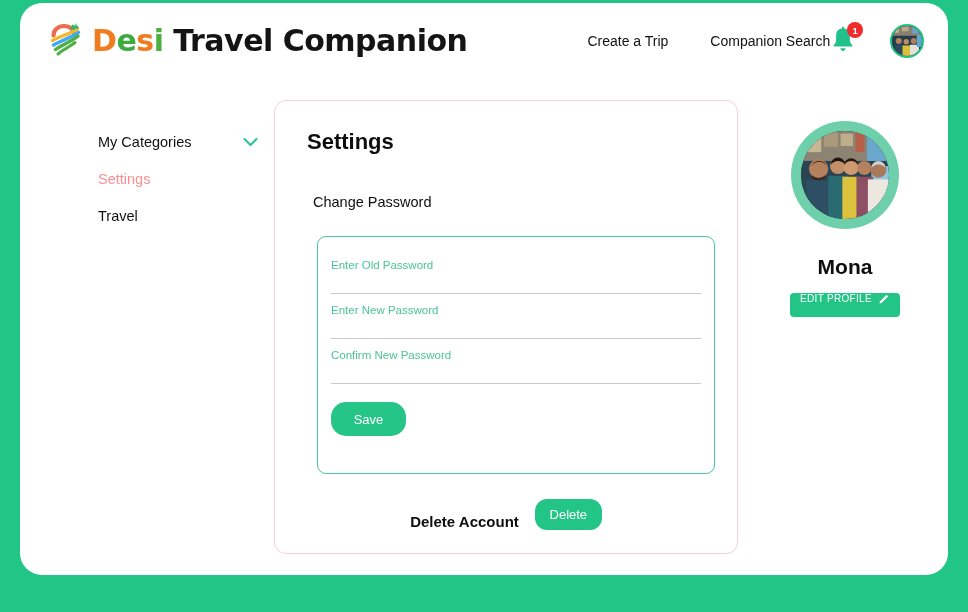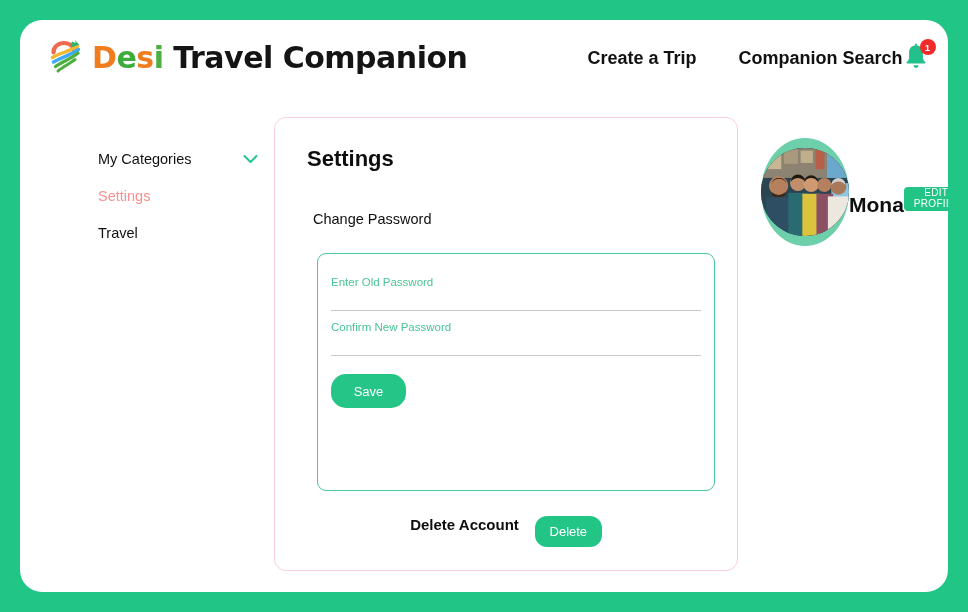--- a/index.html
+++ b/index.html
@@ -11,21 +11,21 @@
   }
 
   body {
     font-family: "Liberation Sans", sans-serif;
     background: #21c586;
   }
 
   .app-frame {
     position: absolute;
     left: 20px;
-    top: 20px;
+    top: 3px;
     width: 928px;
     height: 572px;
     background: #ffffff;
     border-radius: 22px;
     overflow: hidden;
   }
 
   
   .header {
     position: absolute;
@@ -66,22 +66,22 @@
   .brand-text .rest { color: #141414; }
 
   .nav {
     display: flex;
     align-items: center;
     gap: 42px;
     margin-left: 120px;
   }
 
   .nav-link {
-    font-size: 18px;
-    font-weight: 700;
+    font-size: 14px;
+    font-weight: 400;
     color: #111111;
     white-space: nowrap;
     cursor: pointer;
     text-align: right;
   }
 
   .header-right {
     display: flex;
     align-items: center;
     gap: 34px;
@@ -196,21 +196,21 @@
     align-items: center;
     justify-content: center;
   }
 
   .delete-row {
     position: absolute;
     left: 0;
     right: 0;
     top: 398px;
     display: flex;
-    align-items: flex-start;
+    align-items: flex-end;
     justify-content: center;
     gap: 16px;
   }
 
   .delete-label {
     font-size: 15px;
     font-weight: 700;
     color: #0e0e0e;
   }
 
@@ -245,21 +245,21 @@
   .side-item.active { color: #fa8f90; }
   .side-item .chev { margin-left: auto; display: flex; }
 
   
   .profile {
     position: absolute;
     left: 741px;
     top: 118px;
     width: 168px;
     display: flex;
-    flex-direction: row;
+    flex-direction: column;
     align-items: center;
   }
 
   .avatar-ring {
     width: 108px;
     height: 108px;
     border-radius: 50%;
     background: #6ed0ab;
     display: flex;
     align-items: center;
@@ -380,20 +380,24 @@
     <div class="card-title">Settings</div>
     <div class="section-title">Change Password</div>
 
     <div class="pw-box">
 
       <div class="field">
         <label class="field-label">Enter Old Password</label>
         <div class="field-line"></div>
       </div>
 
+      <div class="field">
+        <label class="field-label">Enter New Password</label>
+        <div class="field-line"></div>
+      </div>
 
       <div class="field">
         <label class="field-label">Confirm New Password</label>
         <div class="field-line"></div>
       </div>
 
       <button class="btn-save">Save</button>
     </div>
 
     <div class="delete-row">

